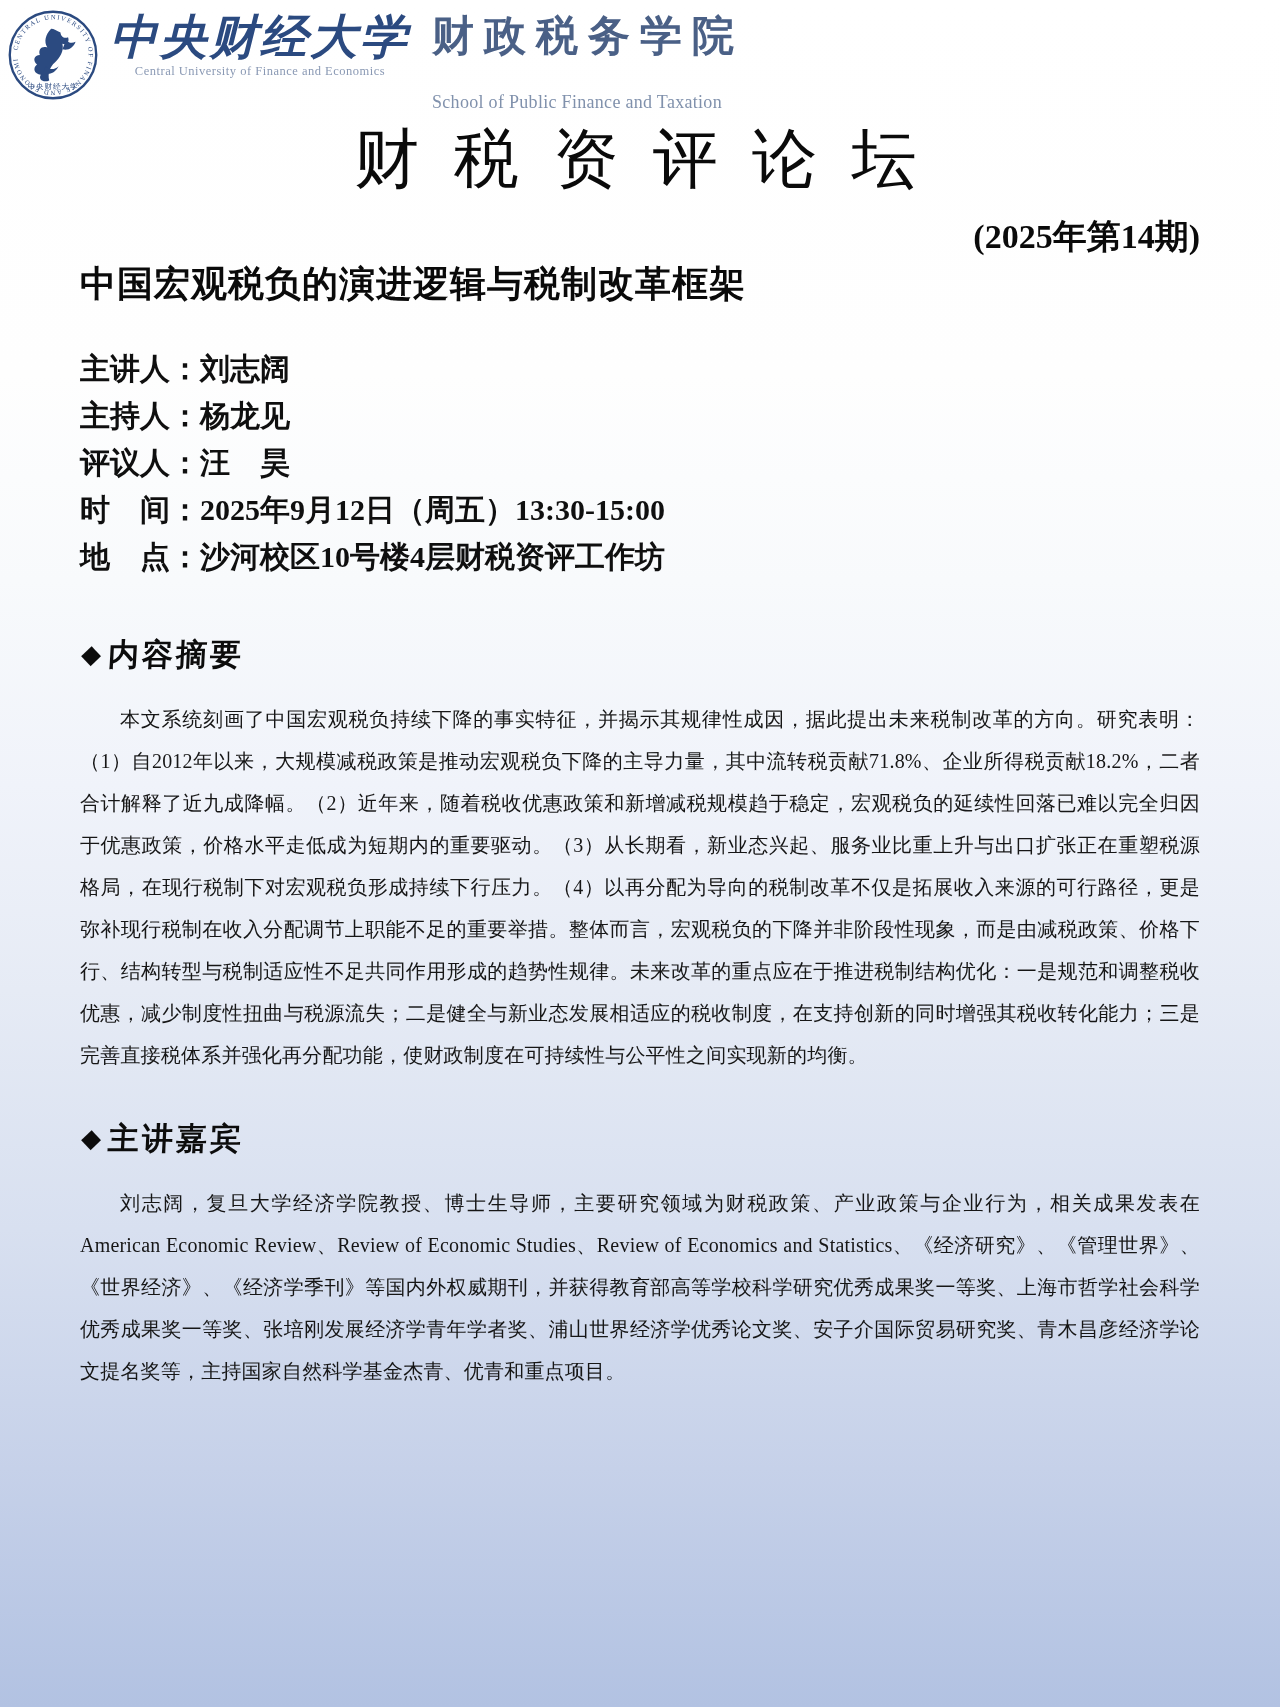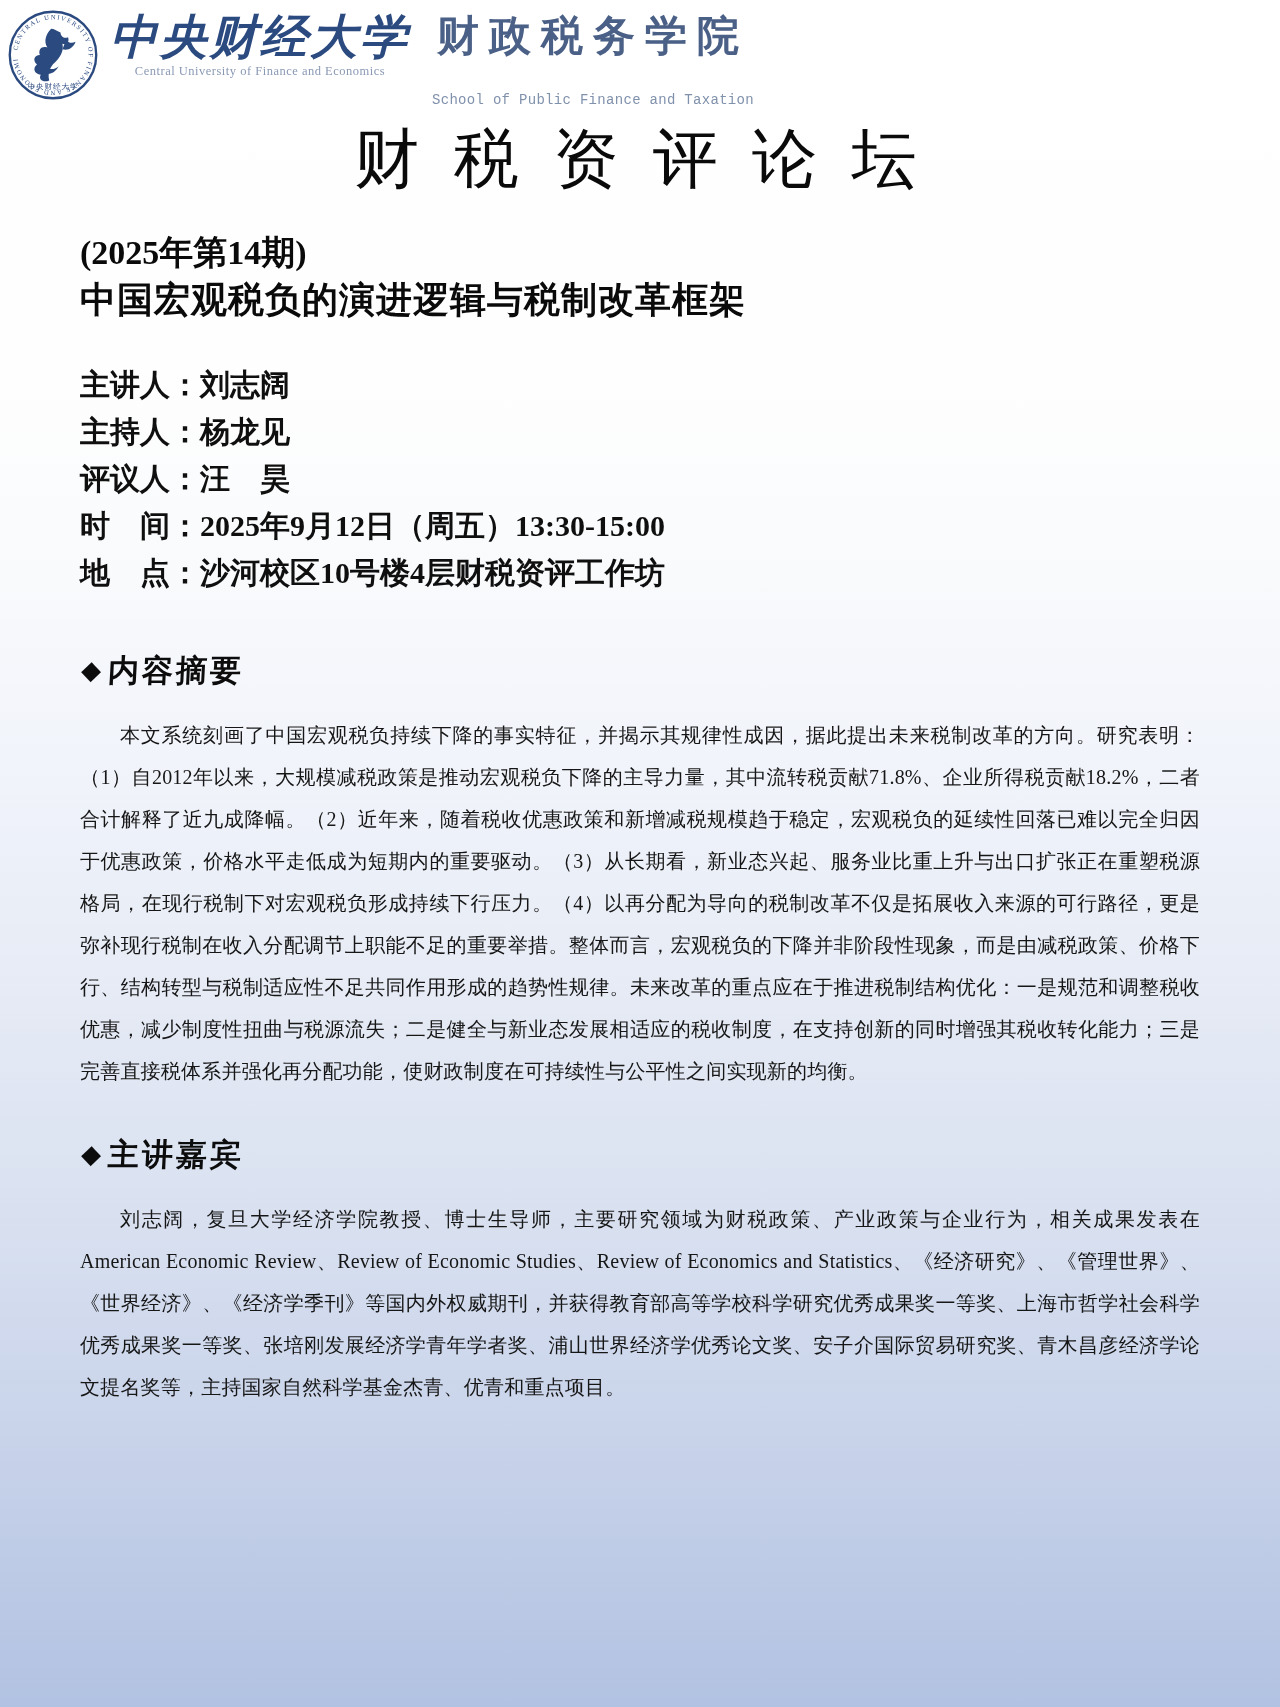--- a/index.html
+++ b/index.html
@@ -54,42 +54,42 @@
   .brand-school-name {
     font-size: 42px;
     font-weight: 700;
     color: #4a6086;
     letter-spacing: 10px;
     line-height: 56px;
     white-space: nowrap;
     font-family: "Liberation Sans", "DejaVu Sans", sans-serif;
   }
   .brand-school-en {
-    font-size: 14px;
+    font-size: 18px;
     color: #8091ac;
     letter-spacing: 0.3px;
     align-self: flex-start;
-    font-family: Liberation Mono, monospace;
+    font-family: Liberation Serif, serif;
     white-space: nowrap;
   }
   
   .content { padding: 118px 80px 0 80px; }
   .forum-title {
     text-align: center;
     font-size: 65px;
     font-weight: 400;
     letter-spacing: 0.14em;
     color: #0a0a0a;
     line-height: 82px;
   }
   .forum-issue {
-    text-align: left;
+    text-align: right;
     font-size: 34px;
     font-weight: 700;
-    margin-top: 30px;
+    margin-top: 14px;
     color: #0a0a0a;
   }
   .lecture-topic {
     font-size: 36px;
     font-weight: 800;
     color: #0a0a0a;
     letter-spacing: 1px;
   }
   
   .info-block { margin-top: 36px; }

